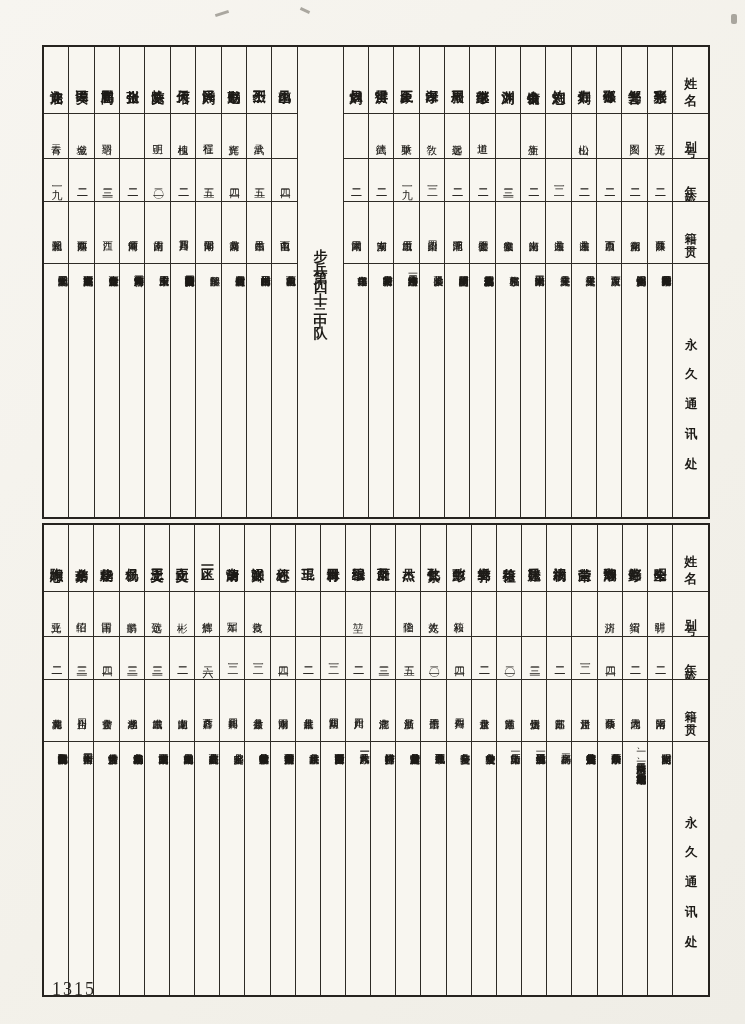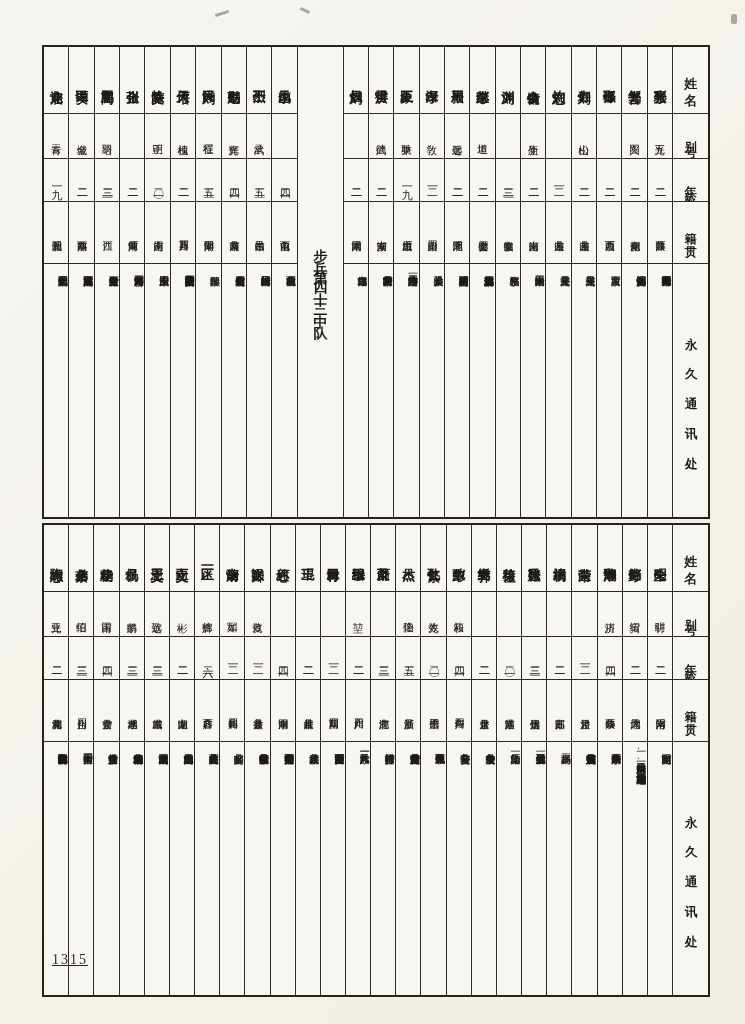--- a/index.html
+++ b/index.html
@@ -77,22 +77,22 @@
   .hdr-name{letter-spacing:16px;font-size:13px;padding-top:8px;}
   .hdr-alias{letter-spacing:7px;font-size:12px;padding-top:4px;}
   .hdr-age{letter-spacing:7px;font-size:12px;padding-top:4px;}
   .hdr-native{letter-spacing:14px;font-size:12px;padding-top:8px;}
   .hdr-addr{
     display:flex;align-items:center;justify-content:center;
     letter-spacing:30px;font-size:12.5px;padding-top:22px;
   }
   .page-number{
     position:absolute;
-    left:52px;top:952px;
-    font-size:14px;
+    left:52px;top:979px;
+    font-size:18px;
     letter-spacing:2px;
     color:#2a2722;
     text-decoration:underline;
   }
   .scan-mark{
     position:absolute;
     background:#6b675f;
     opacity:.55;
   }
   .scan-mark.m1{left:215px;top:12px;width:14px;height:3px;transform:rotate(-18deg);}

